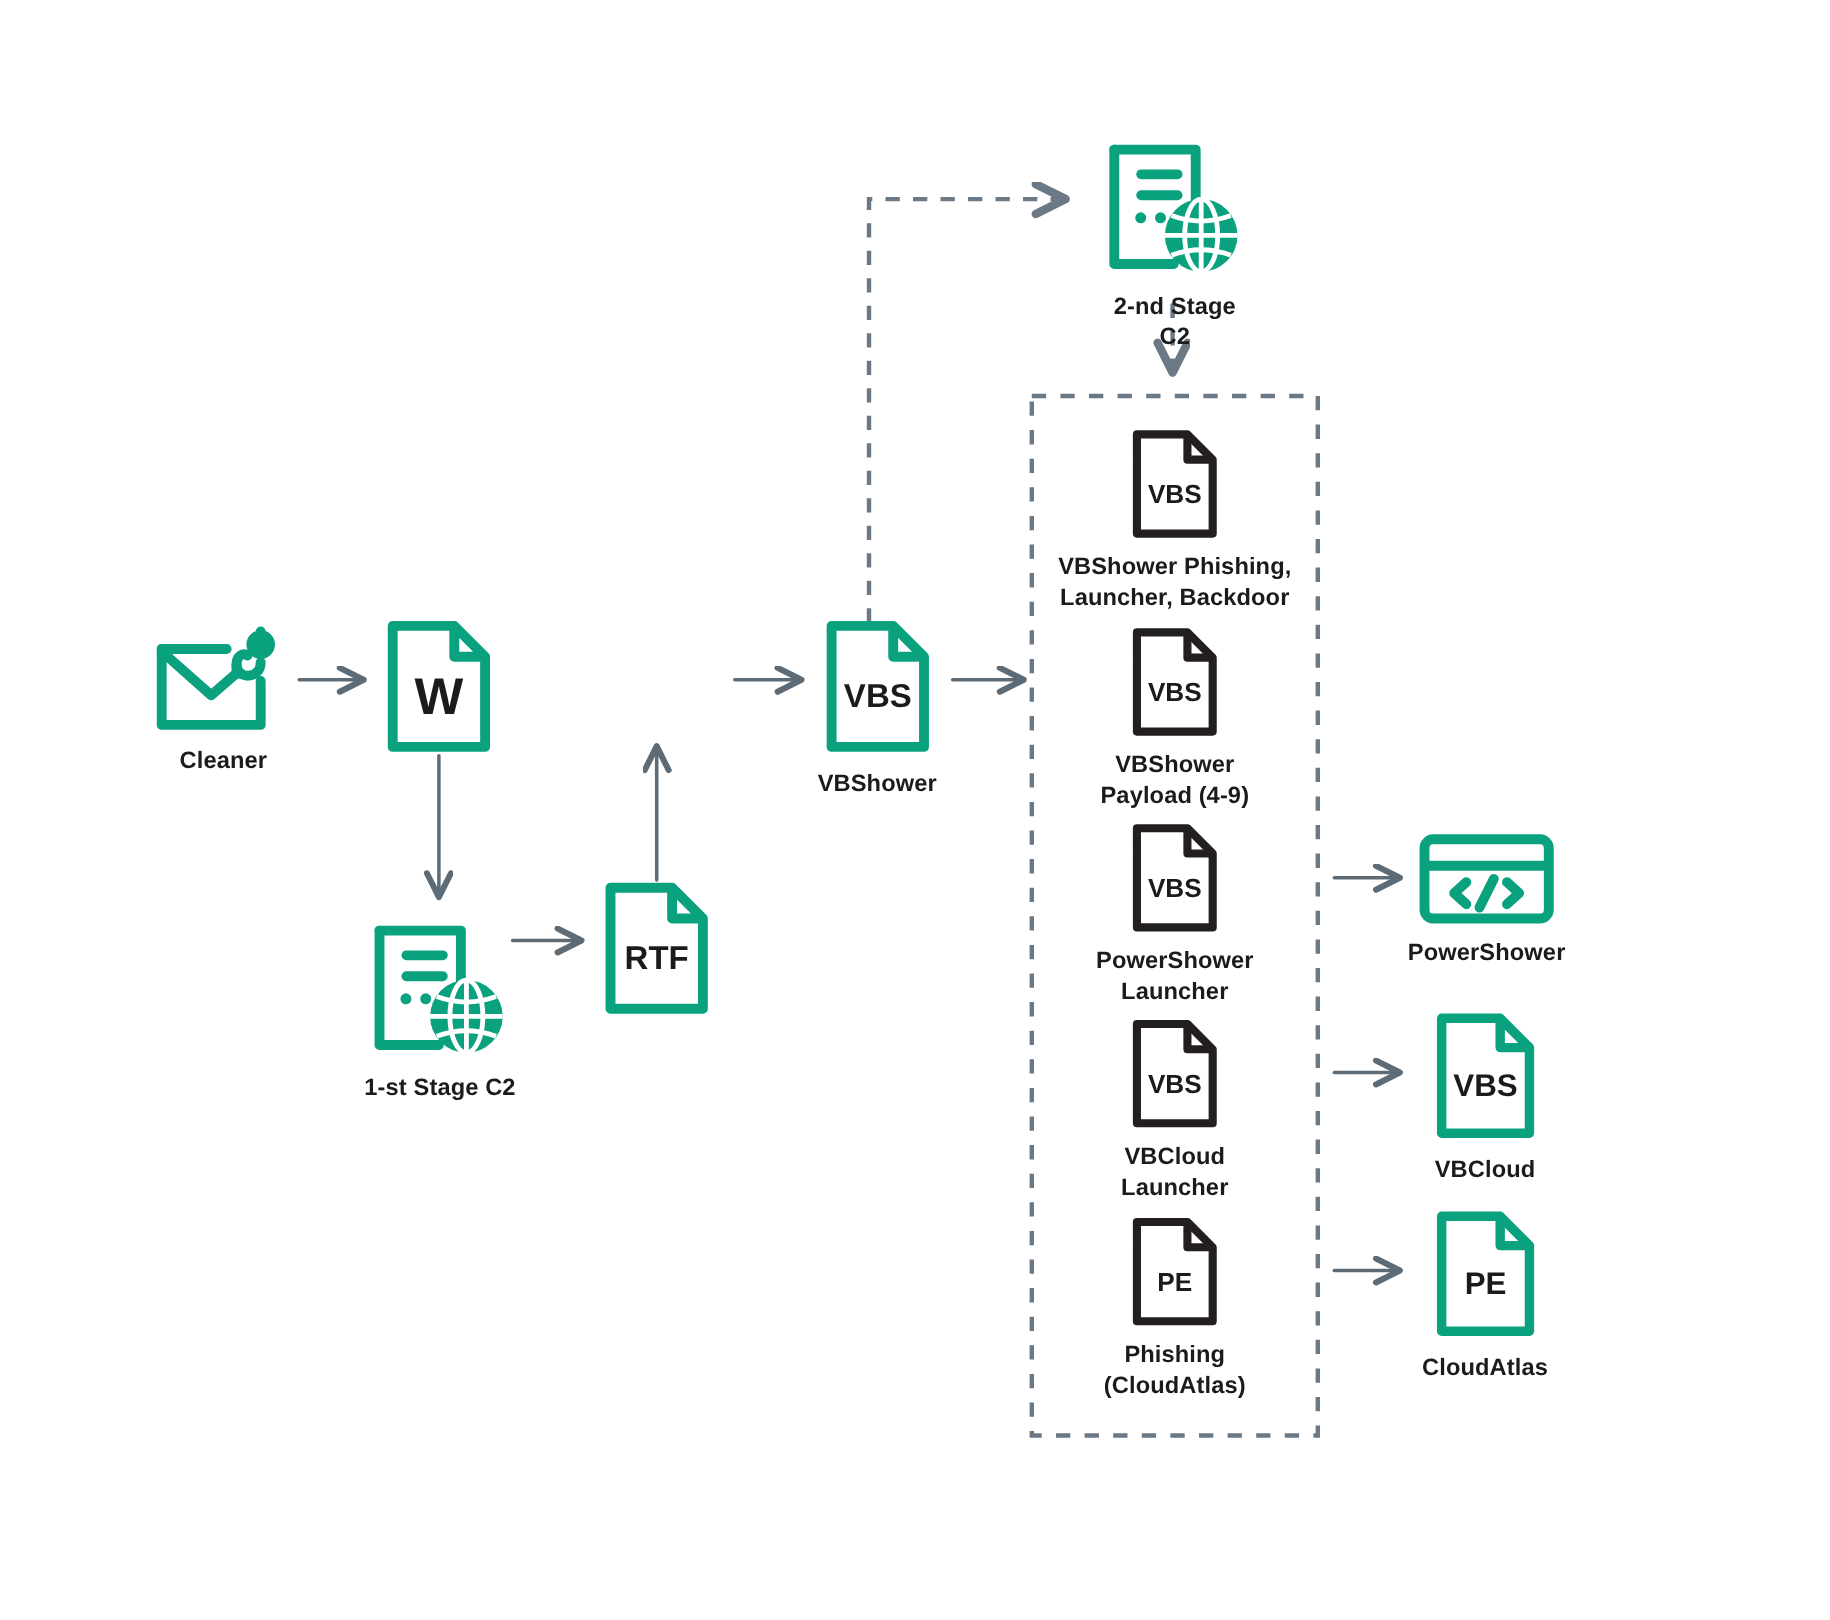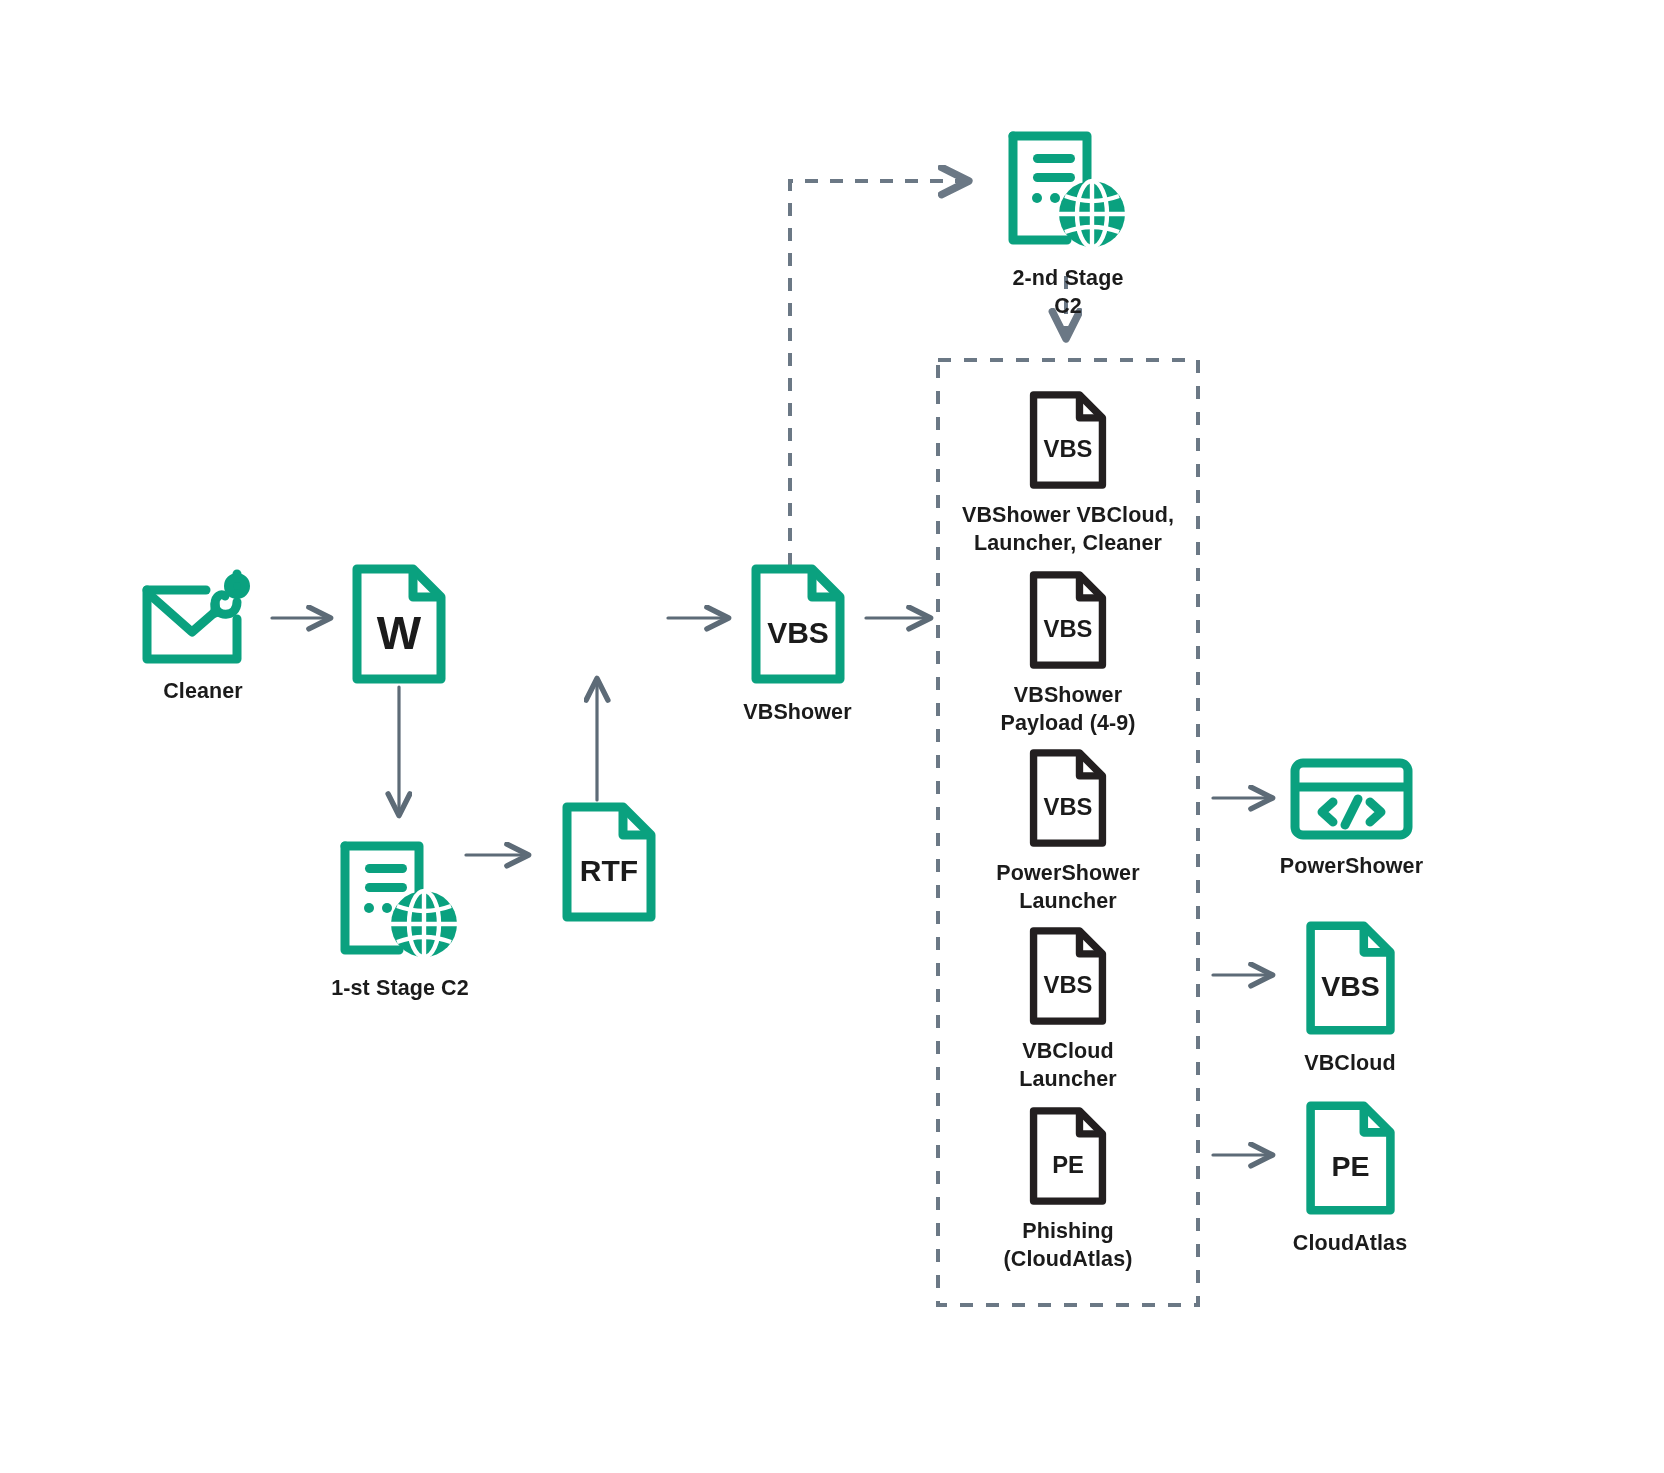--- a/index.html
+++ b/index.html
@@ -86,21 +86,21 @@
         <ellipse cx="89" cy="86" rx="15" ry="33"></ellipse>
         <line x1="56" y1="86" x2="122" y2="86"></line>
         <path d="M62,68 Q89,78 116,68"></path>
         <path d="M62,104 Q89,94 116,104"></path>
         <line x1="89" y1="53" x2="89" y2="119"></line>
       </g>
     </svg>
     <div class="lbl">1-st Stage C2</div>
   </div>
 
-  <div class="node" style="left:559px;top:799px;width:100px;">
+  <div class="node" style="left:547px;top:799px;width:100px;">
     <svg class="ico" width="100" height="126" viewBox="0 0 100 126">
       <path d="M8,8 L64,8 L92,36 L92,118 L8,118 Z" fill="#fff" stroke="#0aa17f" stroke-width="9" stroke-linejoin="round"></path>
       <path d="M64,8 L64,36 L92,36" fill="none" stroke="#0aa17f" stroke-width="9" stroke-linejoin="round"></path>
       <text class="filelabel" x="50" y="82" font-size="30">RTF</text>
     </svg>
   </div>
 
 
   <div class="node" style="left:740px;top:561px;width:115px;">
     <svg class="ico" width="100" height="126" viewBox="0 0 100 126">
@@ -130,21 +130,21 @@
     </svg>
     <div class="lbl">2-nd Stage C2</div>
   </div>
 
   <div class="node" style="left:958px;top:388px;width:220px;">
     <svg class="ico" width="82" height="104" viewBox="0 0 100 126">
       <path d="M8,8 L64,8 L92,36 L92,118 L8,118 Z" fill="#fff" stroke="#231f20" stroke-width="9" stroke-linejoin="round"></path>
       <path d="M64,8 L64,36 L92,36" fill="none" stroke="#231f20" stroke-width="9" stroke-linejoin="round"></path>
       <text class="filelabel" x="50" y="84" font-size="29">VBS</text>
     </svg>
-    <div class="lbl tight"><span>VBShower VBCloud,</span><br><span>Launcher, Cleaner</span></div>
+    <div class="lbl tight"><span>VBShower Phishing,</span><br><span>Launcher, Backdoor</span></div>
   </div>
 
   <div class="node" style="left:958px;top:568px;width:220px;">
     <svg class="ico" width="82" height="104" viewBox="0 0 100 126">
       <path d="M8,8 L64,8 L92,36 L92,118 L8,118 Z" fill="#fff" stroke="#231f20" stroke-width="9" stroke-linejoin="round"></path>
       <path d="M64,8 L64,36 L92,36" fill="none" stroke="#231f20" stroke-width="9" stroke-linejoin="round"></path>
       <text class="filelabel" x="50" y="84" font-size="29">VBS</text>
     </svg>
     <div class="lbl tight"><span>VBShower</span><br><span>Payload (4-9)</span></div>
   </div>

